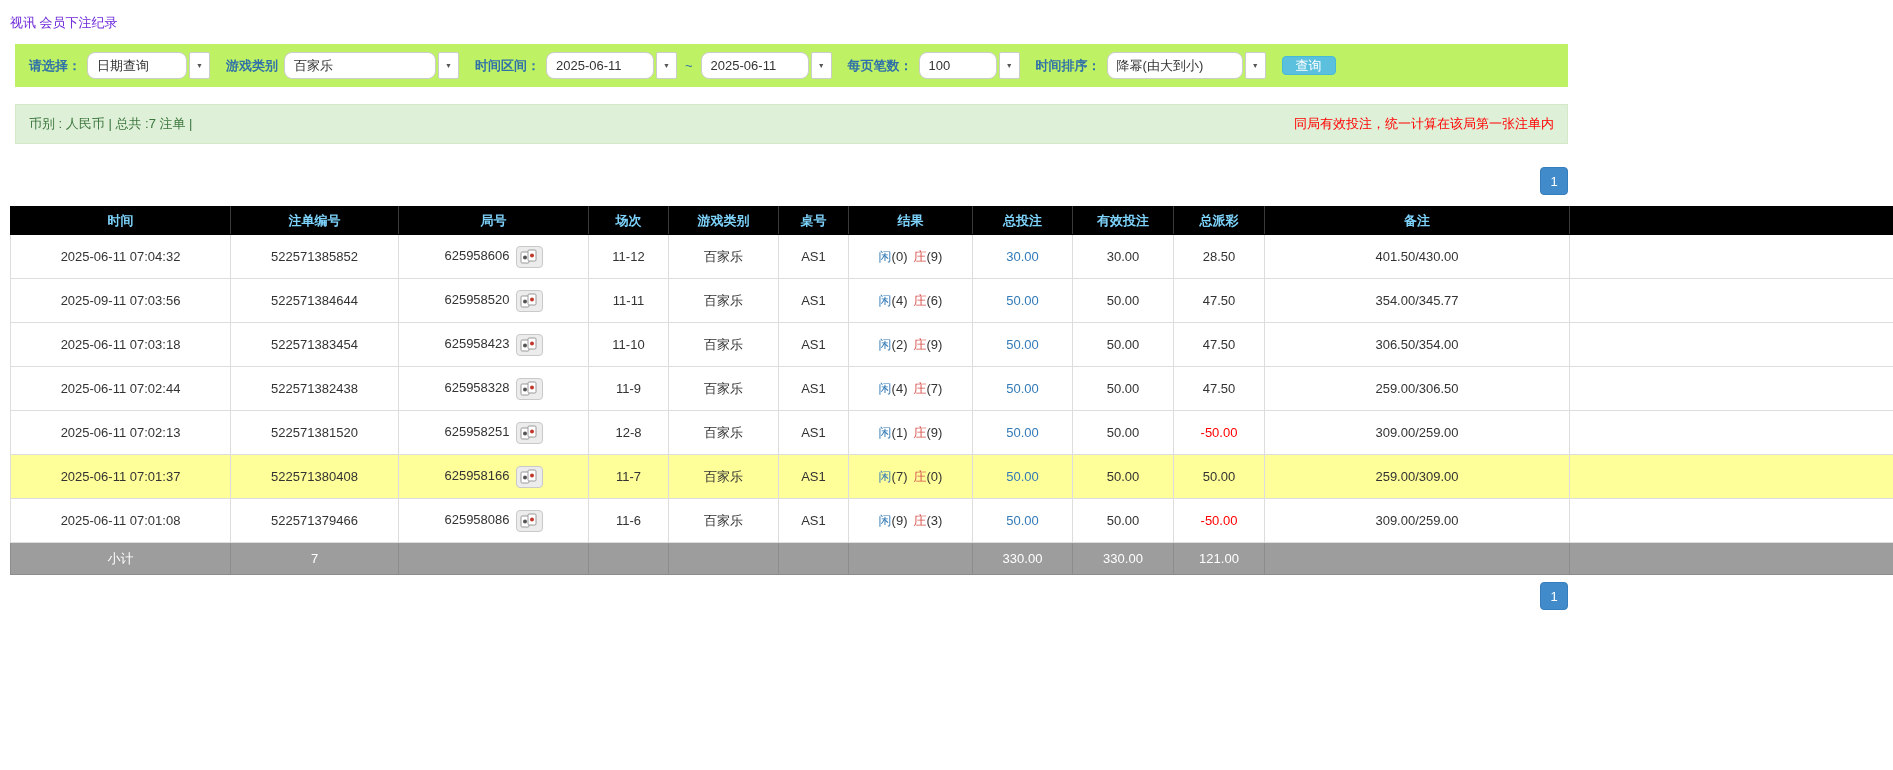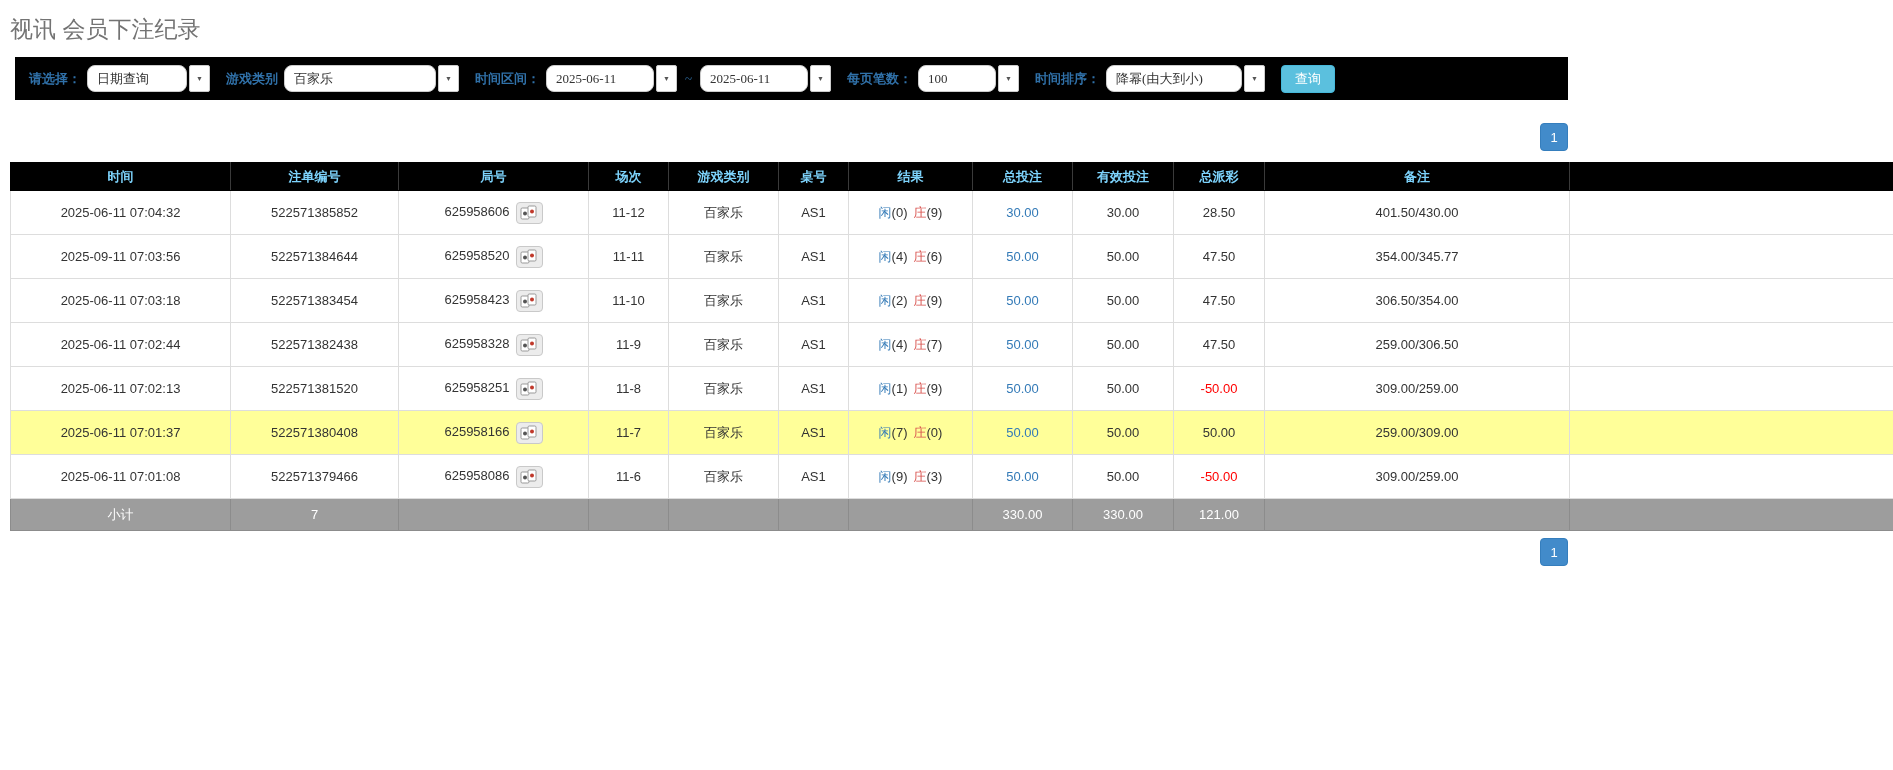--- a/index.html
+++ b/index.html
@@ -7,36 +7,35 @@
   body {
     width: 1893px;
     height: 770px;
     background: #fff;
     color: #333;
     font-family: "Liberation Sans", "DejaVu Sans", sans-serif;
     overflow: hidden;
     position: relative;
   }
   .page-title {
-    font-size: 23px;
-    color: #737373;
+    font-size: 13px;
+    color: #6d28d9;
     padding: 14px 10px 12px 10px;
   }
   
   .filter-bar {
     margin-left: 15px;
     width: 1553px;
     height: 43px;
-    background: #000000;
+    background: #bef264;
     display: flex;
     align-items: center;
     padding: 0 12px;
     gap: 6px;
     font-size: 13px;
-    font-family: Liberation Serif, serif;
   }
   .filter-label {
     color: #3071a9;
     font-weight: bold;
     white-space: nowrap;
     margin-left: 10px;
   }
   .filter-label:first-child { margin-left: 2px; }
   .combo { display: flex; align-items: center; }
   .combo-value {
@@ -69,21 +68,21 @@
   .w-date   { width: 108px; }
   .w-size   { width: 78px;  }
   .w-sort   { width: 136px; }
   .tilde { color: #3071a9; margin: 0 2px; }
   .btn-query {
     margin-left: 10px;
     background: #5bc0de;
     border: 1px solid #46b8da;
     color: #fff;
     font-size: 13px;
-    height: 28px;
+    height: 19px;
     padding: 0 13px;
     border-radius: 4px;
     cursor: pointer;
     font-family: inherit;
   }
   
   .summary-bar {
     margin: 17px 0 0 15px;
     width: 1553px;
     height: 40px;
@@ -213,20 +212,24 @@
 
     <span class="filter-label">时间排序：</span>
     <div class="combo">
       <div class="combo-value w-sort">降幂(由大到小)</div>
       <div class="combo-btn">▼</div>
     </div>
 
     <button class="btn-query">查询</button>
   </div>
 
+  <div class="summary-bar">
+    <span class="summary-left">币别 : 人民币 | 总共 :7 注单 |</span>
+    <span class="summary-right">同局有效投注，统一计算在该局第一张注单内</span>
+  </div>
 
   <div class="pagination-row">
     <button class="page-btn">1</button>
   </div>
 
   <table class="records">
     <colgroup>
       <col style="width:220px">
         <col style="width:168px">
         <col style="width:190px">
@@ -355,21 +358,21 @@
     <td>
       <span>625958251</span><span class="round-icon">
               <svg width="18" height="15" viewBox="0 0 18 15">
                 <rect x="1" y="3" width="8" height="11" rx="1.2" fill="#fff" stroke="#999" stroke-width="1"></rect>
                 <rect x="8" y="1" width="8" height="11" rx="1.2" fill="#fff" stroke="#999" stroke-width="1"></rect>
                 <circle cx="12" cy="6.5" r="2" fill="#c0392b"></circle>
                 <circle cx="5" cy="8.5" r="2" fill="#555"></circle>
               </svg>
             </span>
     </td>
-    <td>11-8</td>
+    <td>12-8</td>
     <td>百家乐</td>
     <td>AS1</td>
     <td><span class="player">闲</span><span class="score">(1)</span><span class="banker">庄</span><span class="score">(9)</span></td>
     <td><span class="link-blue">50.00</span></td>
     <td>50.00</td>
     <td class="payout-cell negative">-50.00</td>
     <td>309.00/259.00</td>
     <td></td>
   </tr>
         <tr class="data-row highlight">

